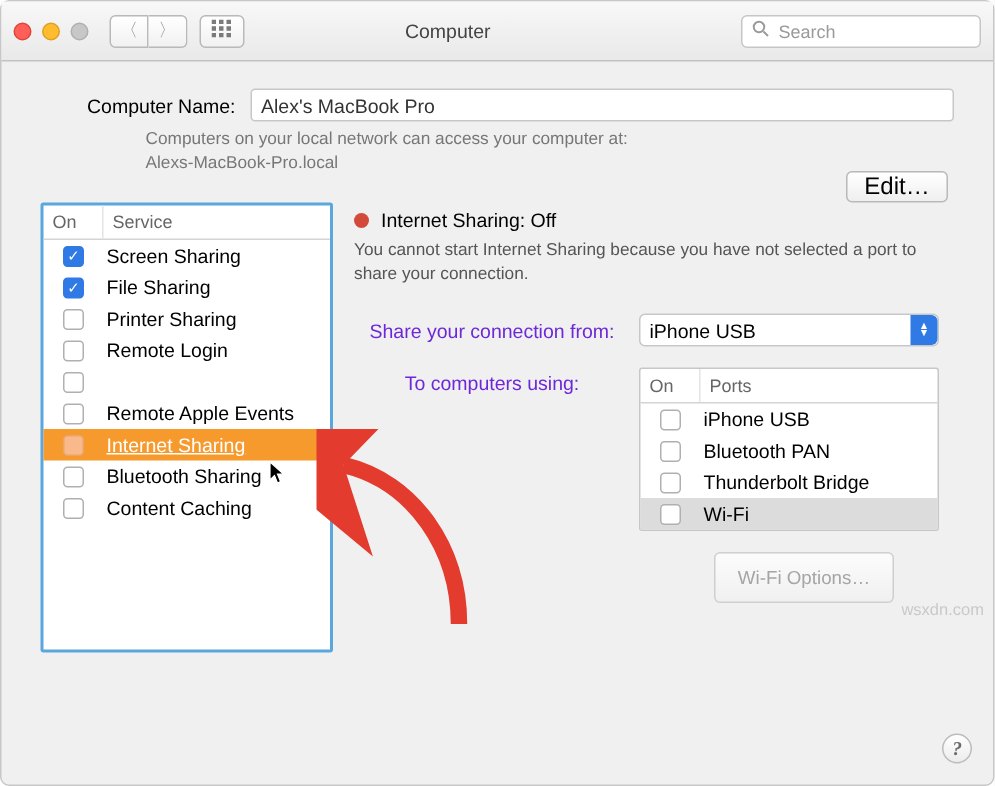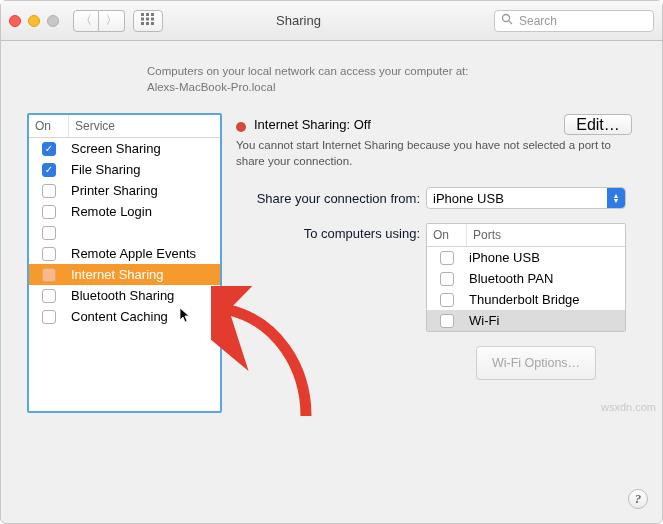--- a/index.html
+++ b/index.html
@@ -54,21 +54,21 @@
     background:#fff;display:flex;align-items:center;gap:6px;color:#9a9a9a;
     padding:0 6px;font-size:12px;
   }
   .content{padding:18px 26px 12px 26px;}
   .row{display:flex;align-items:center;gap:10px;}
   .lblname{width:130px;text-align:right;color:#000;}
   .nameinput{
     flex:1;height:22px;border:1px solid #c7c7c7;border-radius:3px;
     background:#fff;padding:0 6px;color:#333;line-height:22px;
   }
-  .hint{color:#777;font-size:11.5px;margin-left:120px;margin-top:5px;max-width:360px;line-height:1.35;}
+  .hint{color:#777;font-size:11.5px;margin-left:70px;margin-top:5px;max-width:360px;line-height:1.35;}
   .editbtn{
     position:absolute; right:30px; top:113px;
     width:68px;height:21px;border:1px solid #b9b9b9;border-radius:4px;
     background:linear-gradient(#fff,#efefef);font-size:16px;text-align:center;
   }
   .mainrow{display:flex;gap:14px;margin-top:18px;}
   .services{
     width:195px;height:300px;border:2px solid #59a7de;border-radius:2px;
     background:#fff;position:relative;
   }
@@ -78,28 +78,28 @@
   .svrow{display:flex;align-items:center;height:21px;cursor:default;}
   .svrow .cb{width:40px;display:flex;align-items:center;justify-content:center;}
   .svrow .lb{flex:1;padding:0 2px;}
   .chk{
     width:14px;height:14px;border:1px solid #b0b0b0;border-radius:3px;
     background:#fff;display:inline-flex;align-items:center;justify-content:center;
     font-size:10px;color:#fff;
   }
   .chk.on{background:#2f7ae5;border-color:#2f7ae5;}
   .chk.peach{background:#f9b98a;border-color:#eaa46e;}
-  .svrow.sel{background:#f79a2d;color:#fff;}
+  .svrow.sel{background:#f79a2d;color:#fff;text-decoration:underline;}
   .rightpane{flex:1;padding-top:4px;}
-  .statusrow{display:flex;align-items:flex-end;gap:8px;margin-bottom:6px;}
+  .statusrow{display:flex;align-items:center;gap:8px;margin-bottom:6px;}
   .statusdot{width:10px;height:10px;border-radius:50%;background:#d44a3a;}
   .statustxt{color:#000;}
   .desc{color:#555;font-size:11.5px;line-height:1.35;max-width:400px;}
   .fieldrow{display:flex;align-items:center;margin-top:18px;}
-  .fieldlbl{width:190px;text-align:right;color:#0f172a;padding-right:6px;}
+  .fieldlbl{width:190px;text-align:center;color:#6d28d9;padding-right:6px;}
   .select{
     width:200px;height:22px;border:1px solid #c7c7c7;border-radius:4px;
     background:#fff;display:flex;align-items:center;padding:0 6px;
     position:relative;color:#000;
   }
   .select .arrow{
     position:absolute;right:0;top:0;bottom:0;width:18px;
     background:#2f7ae5;border-radius:0 4px 4px 0;
     display:flex;flex-direction:column;align-items:center;justify-content:center;
     color:#fff;font-size:7px;line-height:5px;
@@ -165,34 +165,38 @@
               <rect width="3" height="3" x="0" y="4.5"></rect>
               <rect width="3" height="3" x="5" y="4.5"></rect>
               <rect width="3" height="3" x="10" y="4.5"></rect>
               <rect width="3" height="3" x="0" y="9"></rect>
               <rect width="3" height="3" x="5" y="9"></rect>
               <rect width="3" height="3" x="10" y="9"></rect>
             </g>
           </svg>
       </span>
     </div>
-    <div class="wintitle">Sharing</div>
+    <div class="wintitle">Computer</div>
     <div class="searchbox">
       <span>
         <svg width="12" height="12" viewBox="0 0 12 12">
             <circle cx="5" cy="5" r="3.5" fill="none" stroke="#9a9a9a" stroke-width="1.3"></circle>
             <line x1="8" y1="8" x2="11" y2="11" stroke="#9a9a9a" stroke-width="1.3"></line>
           </svg>
       </span>
       <span>Search</span>
     </div>
   </div>
 
   <div class="content">
 
+    <div class="row">
+      <div class="lblname">Computer Name:</div>
+      <div class="nameinput">Alex's MacBook Pro</div>
+    </div>
     <div class="hint">
       <span>Computers on your local network can access your computer at:</span><br>
       <span>Alexs-MacBook-Pro.local</span>
     </div>
     <button class="editbtn">Edit…</button>
 
     <div class="mainrow">
 
       <div class="services">
         <div class="svhdr">

